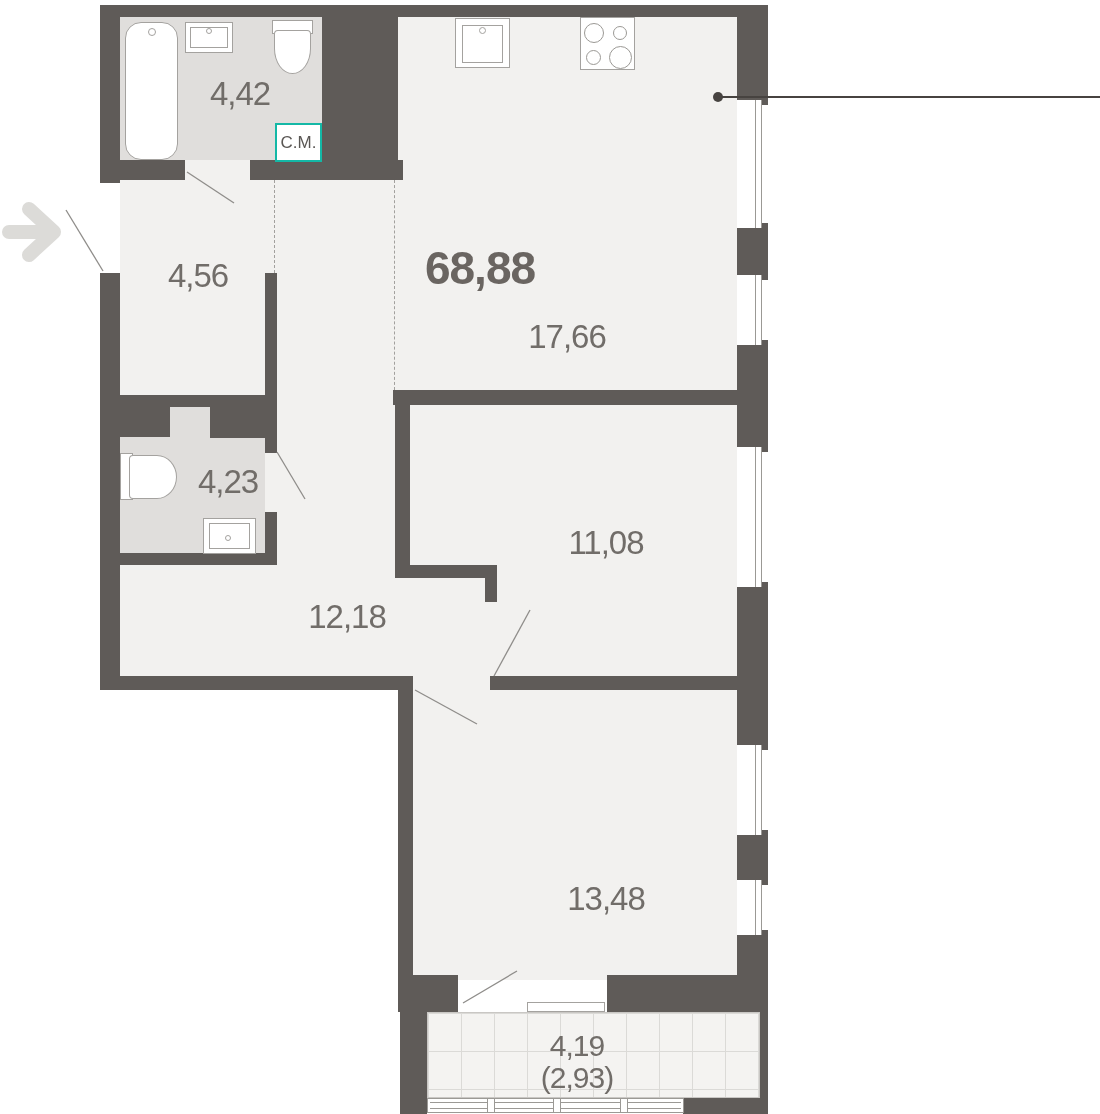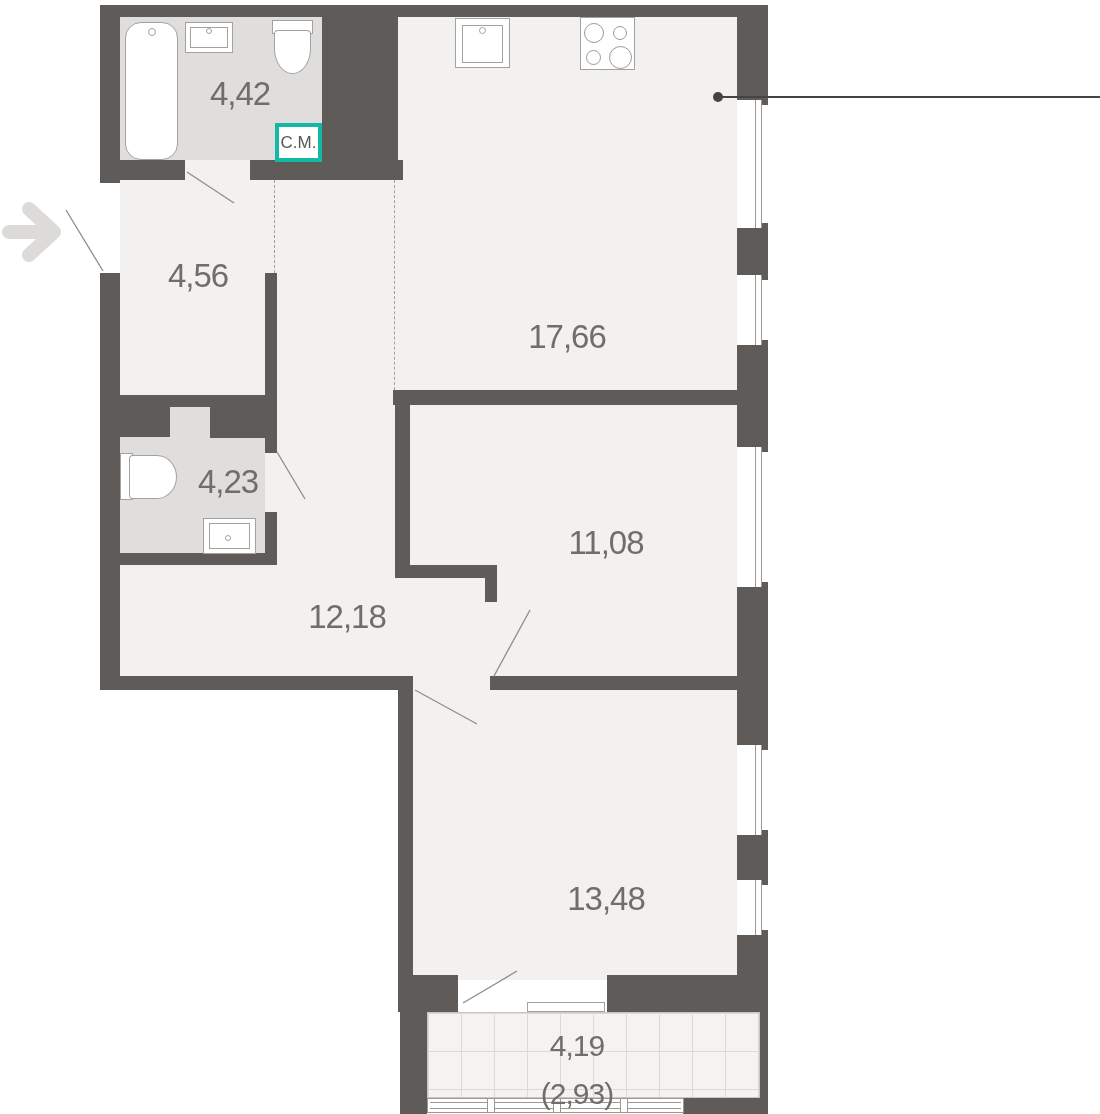--- a/index.html
+++ b/index.html
@@ -16,21 +16,21 @@
   .fixture{position:absolute;background:#ffffff;border:1px solid #a4a29f;box-sizing:border-box;}
   .room-label{position:absolute;transform:translate(-50%,-50%);color:#716d69;font-size:33px;
               letter-spacing:-1px;white-space:nowrap;text-align:right;}
   .total-label{position:absolute;transform:translate(-50%,-50%);color:#6a6561;font-size:46px;
                font-weight:bold;letter-spacing:-1px;white-space:nowrap;}
   .balcony-label{position:absolute;transform:translate(-50%,-50%);color:#716d69;font-size:30px;
                  letter-spacing:-1px;white-space:nowrap;}
   .title{position:absolute;top:8px;right:4px;text-align:right;color:#474340;font-size:36px;
          line-height:1.18;letter-spacing:-1px;white-space:nowrap;}
   .sm-box{position:absolute;left:275px;top:123px;width:47px;height:39px;background:#ffffff;
-          border:4px solid #14b8a6;box-sizing:border-box;display:flex;align-items:center;
+          border:2px solid #14b8a6;box-sizing:border-box;display:flex;align-items:center;
           justify-content:center;font-size:17px;color:#5a5754;}
   .dash-v{position:absolute;width:0;border-left:1px dashed #a2a09d;}
   .hatch{position:absolute;left:427px;top:1012px;width:333px;height:86px;background-color:#f4f3f1;
          background-image:linear-gradient(#dbdad7 1px, transparent 1px),
                           linear-gradient(90deg,#dbdad7 1px, transparent 1px);
          background-size:33px 38px;border:1px solid #c9c7c4;box-sizing:border-box;}
   .glazing{position:absolute;left:427px;top:1098px;width:257px;height:15px;background:#ffffff;
            border:1px solid #9b9995;box-sizing:border-box;}
   .glazing .gl-line{position:absolute;left:2px;right:2px;height:1px;background:#9b9995;}
   .glazing .gl-div{position:absolute;top:0;bottom:0;width:8px;background:#ffffff;
@@ -158,23 +158,24 @@
     <g stroke="#474340" stroke-width="2" fill="#474340">
       <line x1="718" y1="97" x2="1100" y2="97"></line>
       <circle cx="718" cy="97" r="5" stroke="none"></circle>
     </g>
     <g stroke="#dcdbd8" stroke-width="14" fill="none" stroke-linecap="round" stroke-linejoin="round">
       <path d="M 9 232 H 42 M 29 209 L 54 232 L 29 255"></path>
     </g>
   </svg>
 
 
+  <div class="total-label" style="left:480px;top:268px;">68,88</div>
   <div class="room-label" style="left:240px;top:94px;">4,42</div>
   <div class="room-label" style="left:198px;top:276px;">4,56</div>
   <div class="room-label" style="left:567px;top:337px;">17,66</div>
   <div class="room-label" style="left:228px;top:482px;">4,23</div>
   <div class="room-label" style="left:347px;top:617px;">12,18</div>
   <div class="room-label" style="left:606px;top:543px;">11,08</div>
   <div class="room-label" style="left:606px;top:899px;">13,48</div>
   <div class="balcony-label" style="left:577px;top:1046px;">4,19</div>
-  <div class="balcony-label" style="left:577px;top:1078px;margin-top:16px;">(2,93)</div>
+  <div class="balcony-label" style="left:577px;top:1078px;">(2,93)</div>
 
 </div>
 
 </body></html>

